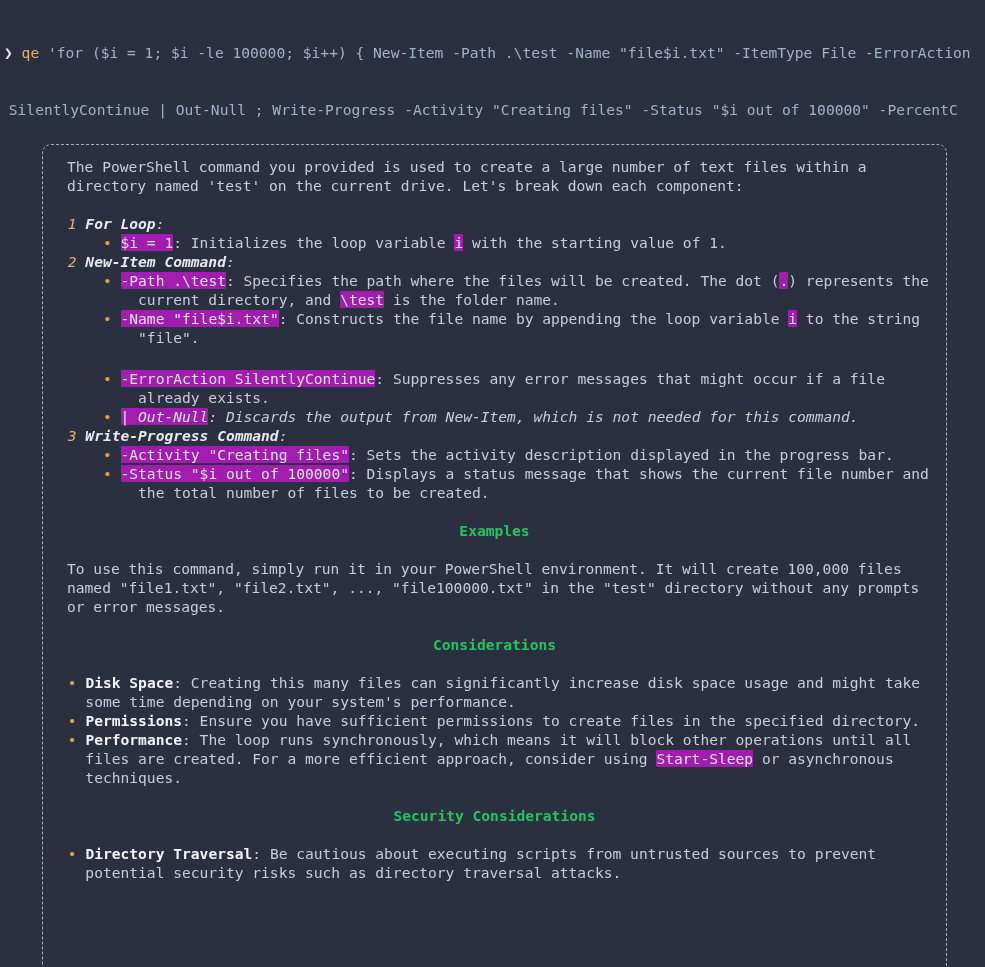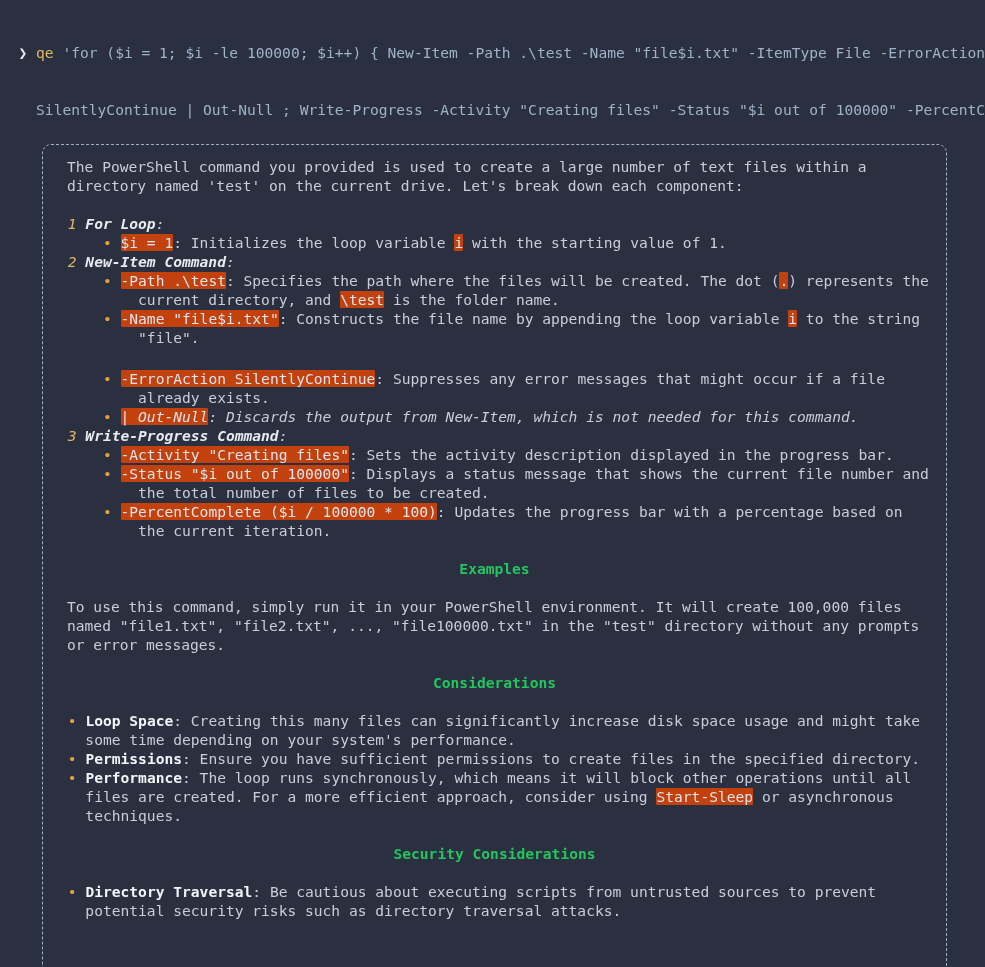--- a/index.html
+++ b/index.html
@@ -20,21 +20,20 @@
   
   .prompt-block {
     padding: 5px 0 0 0;
     white-space: pre;
     overflow: hidden;
   }
   .prompt-line {
     height: 19px;
     white-space: pre;
     overflow: hidden;
-    text-align: right;
   }
   .chev { color: #e8eaf0; font-weight: bold; padding-left: 4px; }
   .cmdname { color: #e5b567; }
   .cmdtext { color: #9fb3c8; }
 
   
   .panel-wrap {
     position: relative;
     margin: 6px 38px 0 42px;
     height: 894px;
@@ -81,21 +80,21 @@
   }
   .bline {
     display: block;
     white-space: pre-wrap;
   }
   .bullet-dot { color: #e5a23c; }
 
   .strong { color: #f2f4f8; font-weight: bold; }
 
   code.inl {
-    background: #c2410c;
+    background: #a21caf;
     color: #dfe4ee;
     font-family: inherit;
     font-size: inherit;
     border-radius: 1px;
   }
 </style>
 </head>
 <body>
 
 <div class="prompt-block">
@@ -139,38 +138,35 @@
           </li>
           <li>
             <div class="step-title"><span class="step-num"> 3 </span><span class="step-label">Write-Progress Command</span>:</div>
             <ul class="bullets">
               <li>
                 <span class="bline" style="display: block; padding-left: 9ch; text-indent: -9ch;"><span class="bullet-dot">     • </span><code class="inl">-Activity "Creating files"</code>: Sets the activity description displayed in the progress bar.</span>
               </li>
               <li>
                 <span class="bline" style="display: block; padding-left: 9ch; text-indent: -9ch;"><span class="bullet-dot">     • </span><code class="inl">-Status "$i out of 100000"</code>: Displays a status message that shows the current file number and the total number of files to be created.</span>
               </li>
-              <li>
-                <span class="bline" style="display: block; padding-left: 9ch; text-indent: -9ch;"><span class="bullet-dot">     • </span><code class="inl">-PercentComplete ($i / 100000 * 100)</code>: Updates the progress bar with a percentage based on the current iteration.</span>
-              </li>
             </ul>
           </li>
         </ol>
 
       <div id="sections-root">
           <div class="spacer"></div>
           <div class="heading">Examples</div>
           <div class="spacer"></div>
           <p class="para">To use this command, simply run it in your PowerShell environment. It will create 100,000 files named "file1.txt", "file2.txt", ..., "file100000.txt" in the "test" directory without any prompts or error messages.</p>
           <div class="spacer"></div>
           <div class="heading">Considerations</div>
           <div class="spacer"></div>
           <ul class="bullets">
             <li>
-              <span class="bline" style="display: block; padding-left: 3ch; text-indent: -3ch;"><span class="bullet-dot"> • </span><span class="strong">Loop Space</span>: Creating this many files can significantly increase disk space usage and might take some time depending on your system's performance.</span>
+              <span class="bline" style="display: block; padding-left: 3ch; text-indent: -3ch;"><span class="bullet-dot"> • </span><span class="strong">Disk Space</span>: Creating this many files can significantly increase disk space usage and might take some time depending on your system's performance.</span>
             </li>
             <li>
               <span class="bline" style="display: block; padding-left: 3ch; text-indent: -3ch;"><span class="bullet-dot"> • </span><span class="strong">Permissions</span>: Ensure you have sufficient permissions to create files in the specified directory.</span>
             </li>
             <li>
               <span class="bline" style="display: block; padding-left: 3ch; text-indent: -3ch;"><span class="bullet-dot"> • </span><span class="strong">Performance</span>: The loop runs synchronously, which means it will block other operations until all files are created. For a more efficient approach, consider using <code class="inl">Start-Sleep</code> or asynchronous techniques.</span>
             </li>
           </ul>
           <div class="spacer"></div>
           <div class="heading">Security Considerations</div>

